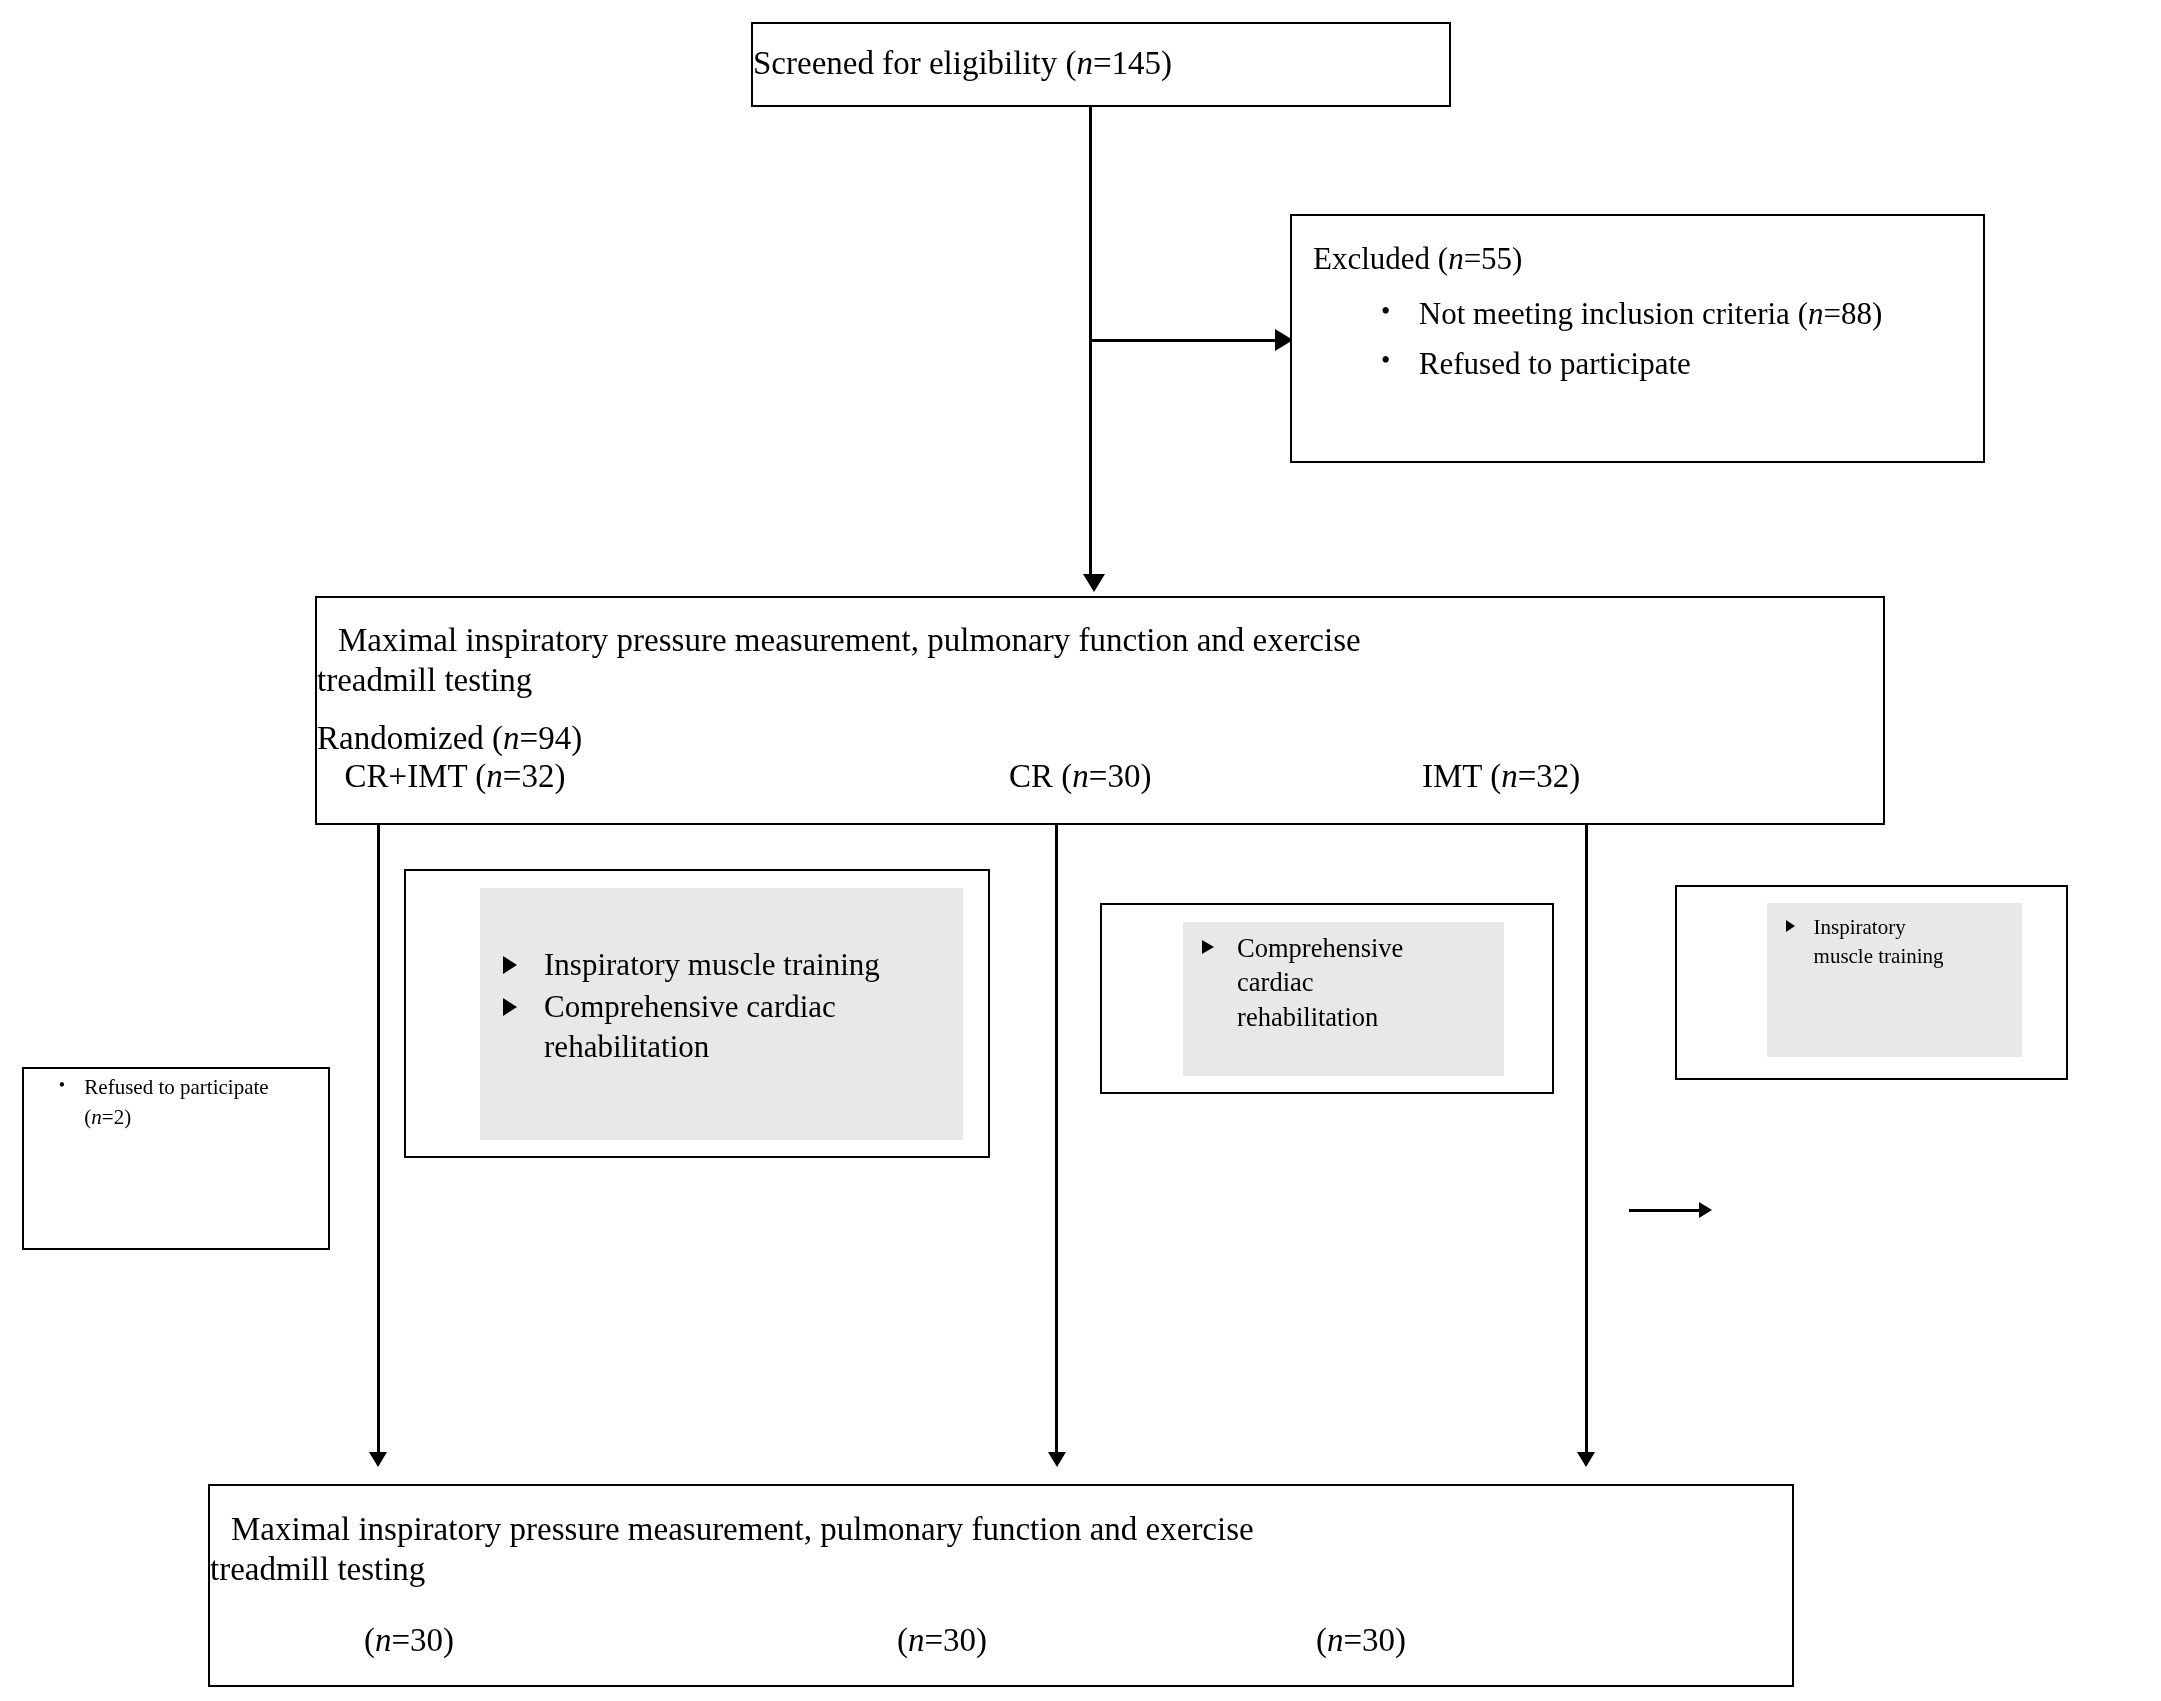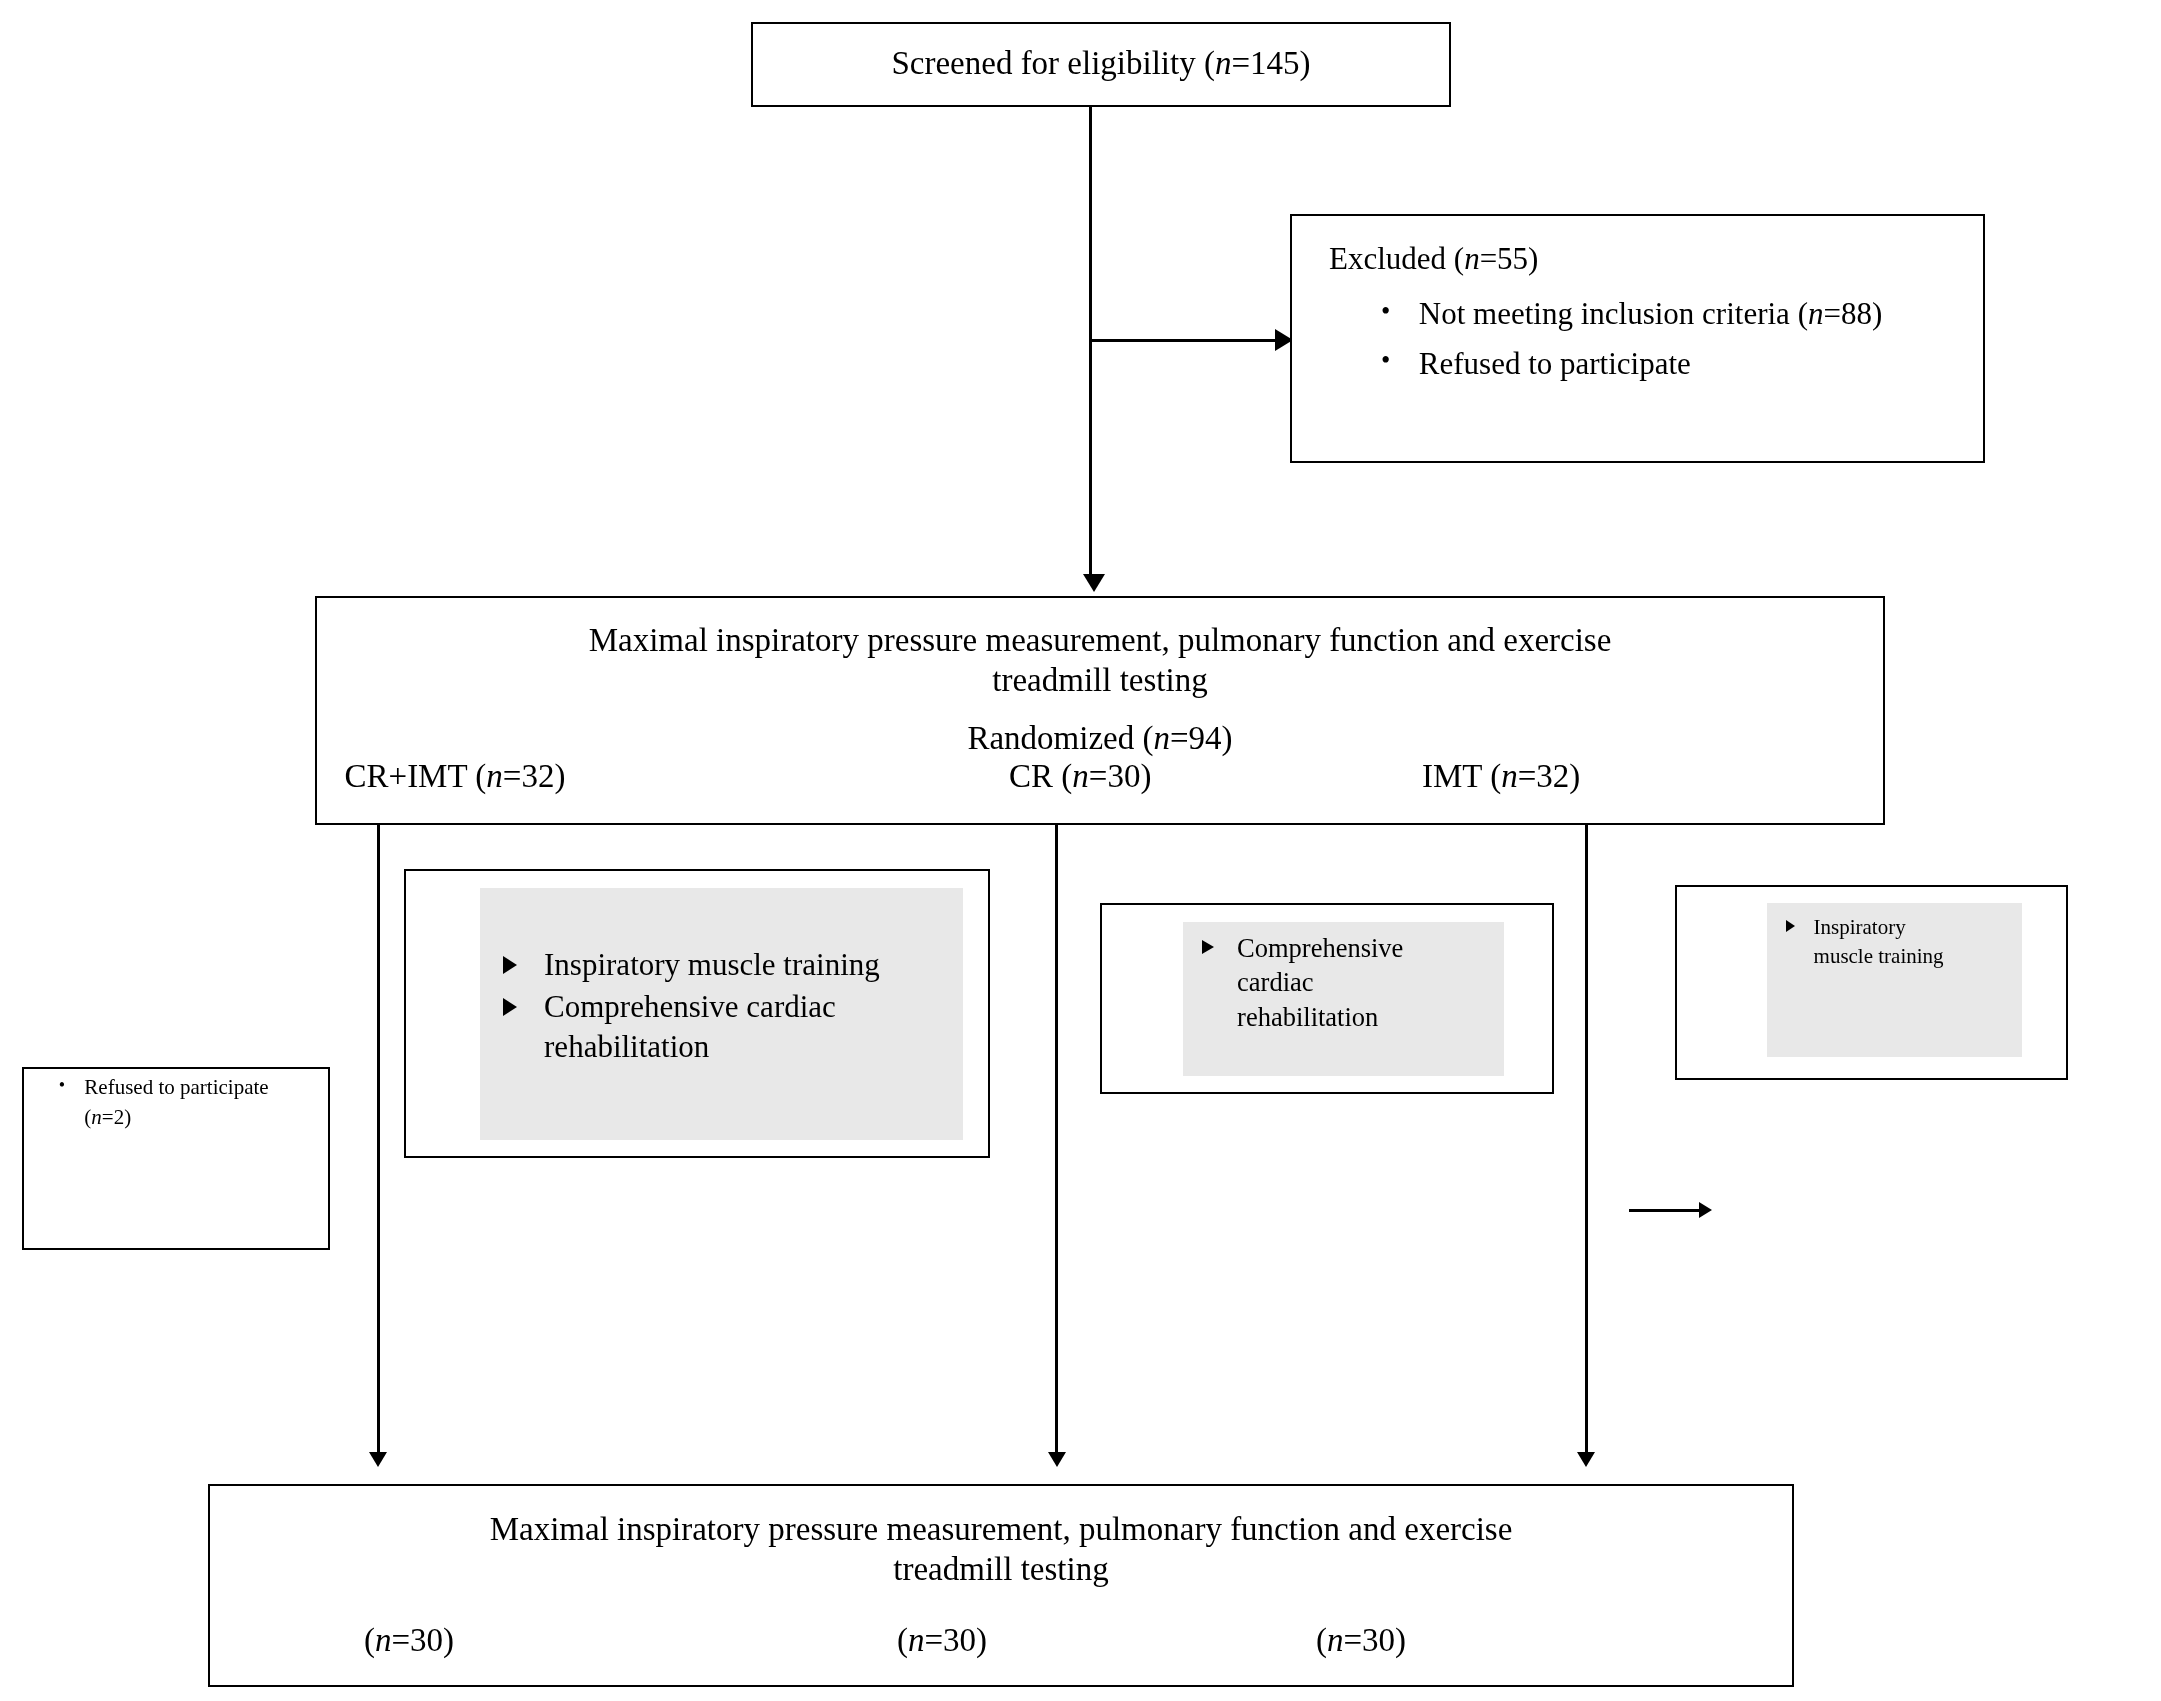--- a/index.html
+++ b/index.html
@@ -24,22 +24,22 @@
   .box {
     position: absolute;
     box-sizing: border-box;
     border: 2.7px solid #000000;
     background: #ffffff;
   }
   .box.thin { border-width: 2.1px; }
 
   .txt { margin: 0; padding: 0; }
 
-  .center { text-align: center; }
-  .left { text-align: left; margin-left: 16px; }
+  .center { }
+  .left { text-align: left; }
 
   
   .fs-lg  { font-size: 33px; line-height: 1.18; }
   .fs-md  { font-size: 31px; line-height: 1.30; }
   .fs-sm  { font-size: 26.5px; line-height: 1.32; }
   .fs-xs  { font-size: 21px; line-height: 1.42; }
 
   .ital { font-style: italic; }
 
   

